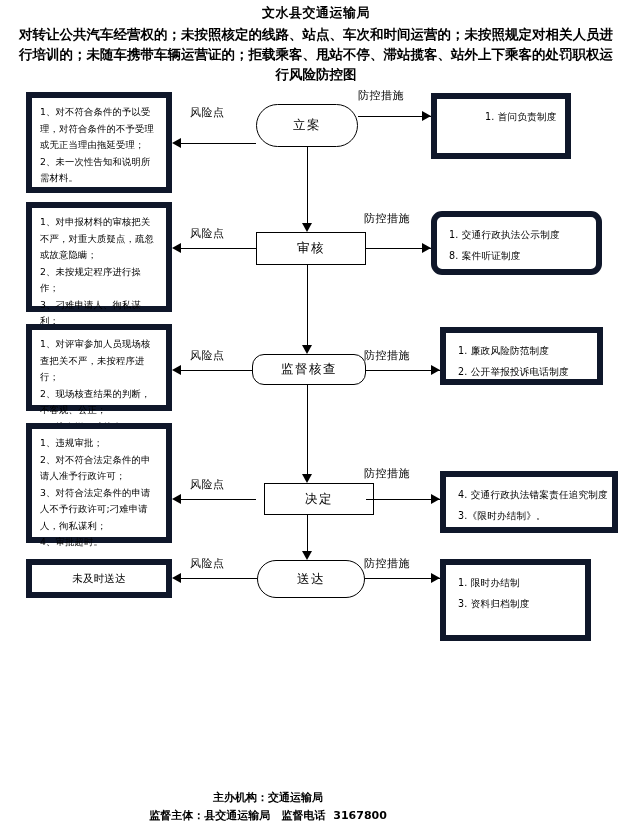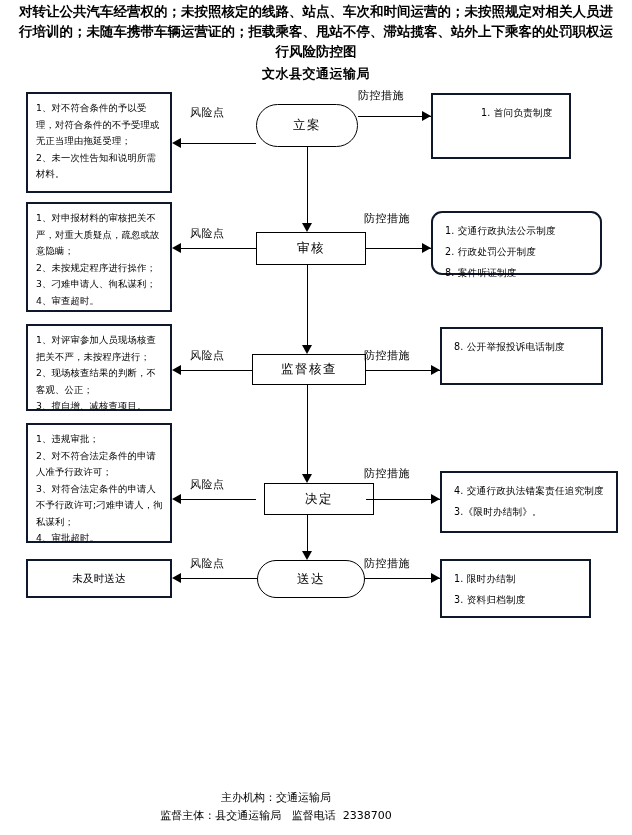--- a/index.html
+++ b/index.html
@@ -37,21 +37,21 @@
     font-size: 13.5px;
     font-weight: bold;
     line-height: 20px;
     padding: 1px 18px 0 18px;
   }
 
   
   .abox {
     position: absolute;
     box-sizing: border-box;
-    border: 2px solid #0f172a;
+    border: 6px solid #0f172a;
     background: #fff;
   }
 
   
   .risk-box {
     font-size: 9.3px;
     line-height: 16.5px;
     padding: 6px 7px 4px 8px;
     letter-spacing: 0.2px;
     white-space: pre-line;
@@ -126,35 +126,35 @@
   .conn-label {
     position: absolute;
     font-size: 11px;
     letter-spacing: 0.5px;
     white-space: nowrap;
   }
 
   
   #footer {
     position: absolute;
-    left: 12px;
+    left: 4px;
     width: 528px;
     text-align: center;
     font-size: 11px;
     line-height: 18px;
-    font-weight: normal;
+    font-weight: bold;
   }
   #footer .f-line { white-space: pre; }
 </style>
 </head>
 <body>
 
 <div id="header">
+  <div id="org-title">文水县交通运输局</div>
   <div id="doc-title">对转让公共汽车经营权的；未按照核定的线路、站点、车次和时间运营的；未按照规定对相关人员进行培训的；未随车携带车辆运营证的；拒载乘客、甩站不停、滞站揽客、站外上下乘客的处罚职权运行风险防控图</div>
-  <div id="org-title">文水县交通运输局</div>
 </div>
 
 <div class="abox risk-box" style="left:26px; top:92px; width:146px; height:101px;">1、对不符合条件的予以受理，对符合条件的不予受理或无正当理由拖延受理；
 2、未一次性告知和说明所需材料。</div>
 
 <div class="abox risk-box" style="left:26px; top:202px; width:146px; height:110px;">1、对申报材料的审核把关不严，对重大质疑点，疏忽或故意隐瞒；
 2、未按规定程序进行操作；
 3、刁难申请人、徇私谋利；
 4、审查超时。</div>
 
@@ -170,52 +170,52 @@
 <div class="abox risk-box centered" style="left:26px; top:559px; width:146px; height:39px;">未及时送达</div>
 
 <div class="node stadium" style="left:256px; top:104px; width:102px; height:43px;">
   <span>立案</span>
 </div>
 
 <div class="node" style="left:256px; top:232px; width:110px; height:33px;">
   <span>审核</span>
 </div>
 
-<div class="node" style="left:252px; top:354px; width:114px; height:31px;">
+<div class="node" style="left:252px; top:354px; width:114px; height:31px;border-radius:12px;">
   <span>监督核查</span>
 </div>
 
 <div class="node" style="left:256px; top:483px; width:110px; height:32px;margin-left:8px;">
   <span>决定</span>
 </div>
 
 <div class="node stadium" style="left:257px; top:560px; width:108px; height:38px;">
   <span>送达</span>
 </div>
 
 <div class="abox measure-box" style="left:431px; top:93px; width:140px; height:66px;padding-left:48px;">
   <div class="m-line">1. 首问负责制度</div>
 </div>
 
 <div class="abox measure-box" style="left:431px; top:211px; width:171px; height:64px;border-radius:11px;">
   <div class="m-line">1. 交通行政执法公示制度</div>
-  <div class="m-line">2. 行政处罚公开制度</div>
   <div class="m-line">8. 案件听证制度</div>
 </div>
 
 <div class="abox measure-box" style="left:440px; top:327px; width:163px; height:58px;">
-  <div class="m-line">8. 公开举报投诉电话制度</div>
+  <div class="m-line">1. 廉政风险防范制度</div>
+  <div class="m-line">2. 公开举报投诉电话制度</div>
 </div>
 
 <div class="abox measure-box" style="left:440px; top:471px; width:178px; height:62px;">
   <div class="m-line">4. 交通行政执法错案责任追究制度</div>
   <div class="m-line">3.《限时办结制》。</div>
 </div>
 
-<div class="abox measure-box" style="left:440px; top:559px; width:151px; height:59px;">
+<div class="abox measure-box" style="left:440px; top:559px; width:151px; height:82px;">
   <div class="m-line">1. 限时办结制</div>
   <div class="m-line">3. 资料归档制度</div>
 </div>
 
 <div class="hline" style="left:181px; top:143px; width:75px;"></div>
 <div class="arrow-left" style="left:172px; top:138px;"></div>
 <div class="conn-label" style="left:190px; top:105px;">风险点</div>
 
 <div class="hline" style="left:181px; top:248px; width:75px;"></div>
 <div class="arrow-left" style="left:172px; top:243px;"></div>
@@ -260,14 +260,14 @@
 <div class="arrow-down" style="left:302px; top:345px;"></div>
 
 <div class="vline" style="left:307px; top:385px; height:89px;"></div>
 <div class="arrow-down" style="left:302px; top:474px;"></div>
 
 <div class="vline" style="left:307px; top:515px; height:36px;"></div>
 <div class="arrow-down" style="left:302px; top:551px;"></div>
 
 <div id="footer" style="top:789px;">
   <div class="f-line">主办机构：交通运输局</div>
-  <div class="f-line">监督主体：县交通运输局   监督电话  2338700</div>
+  <div class="f-line">监督主体：县交通运输局   监督电话  3167800</div>
 </div>
 
 </body></html>

